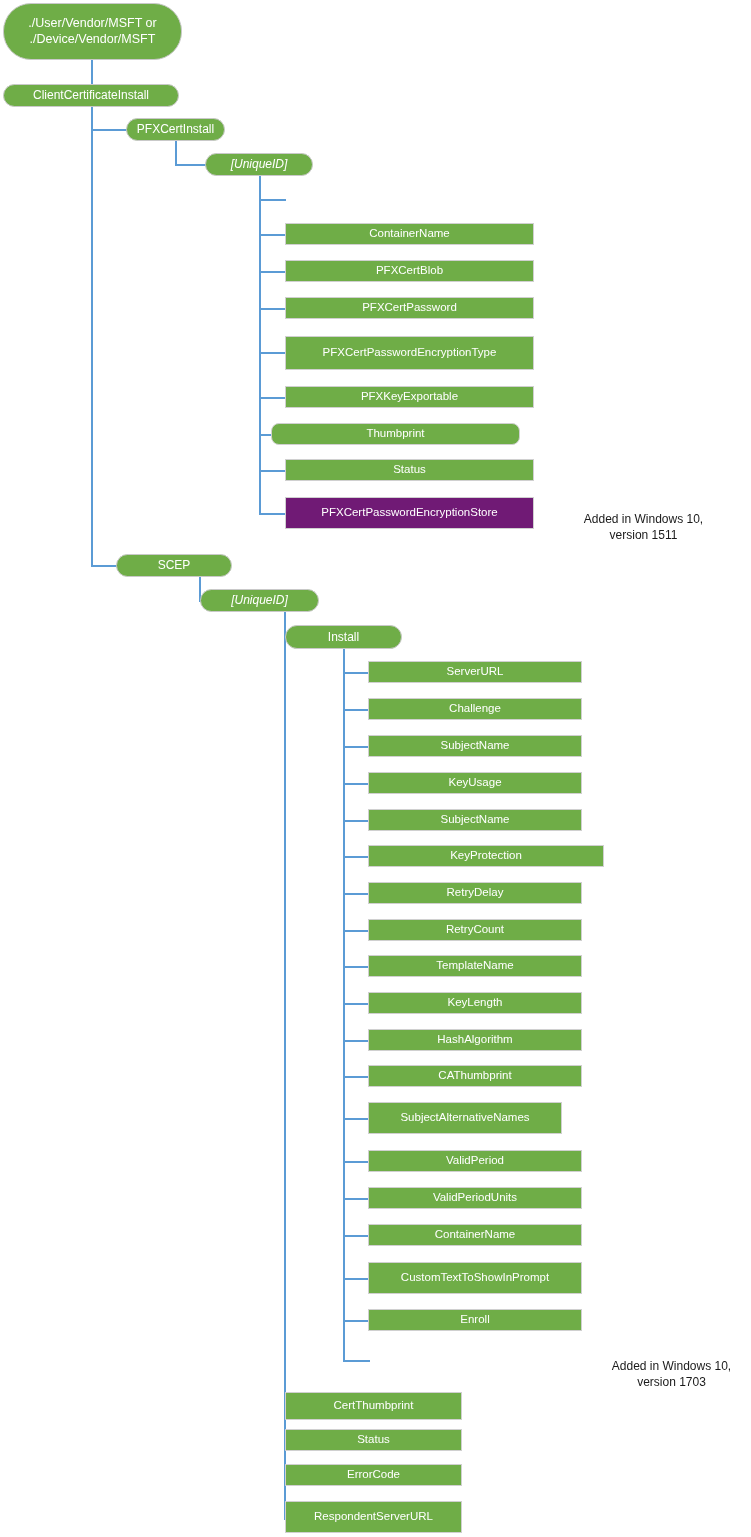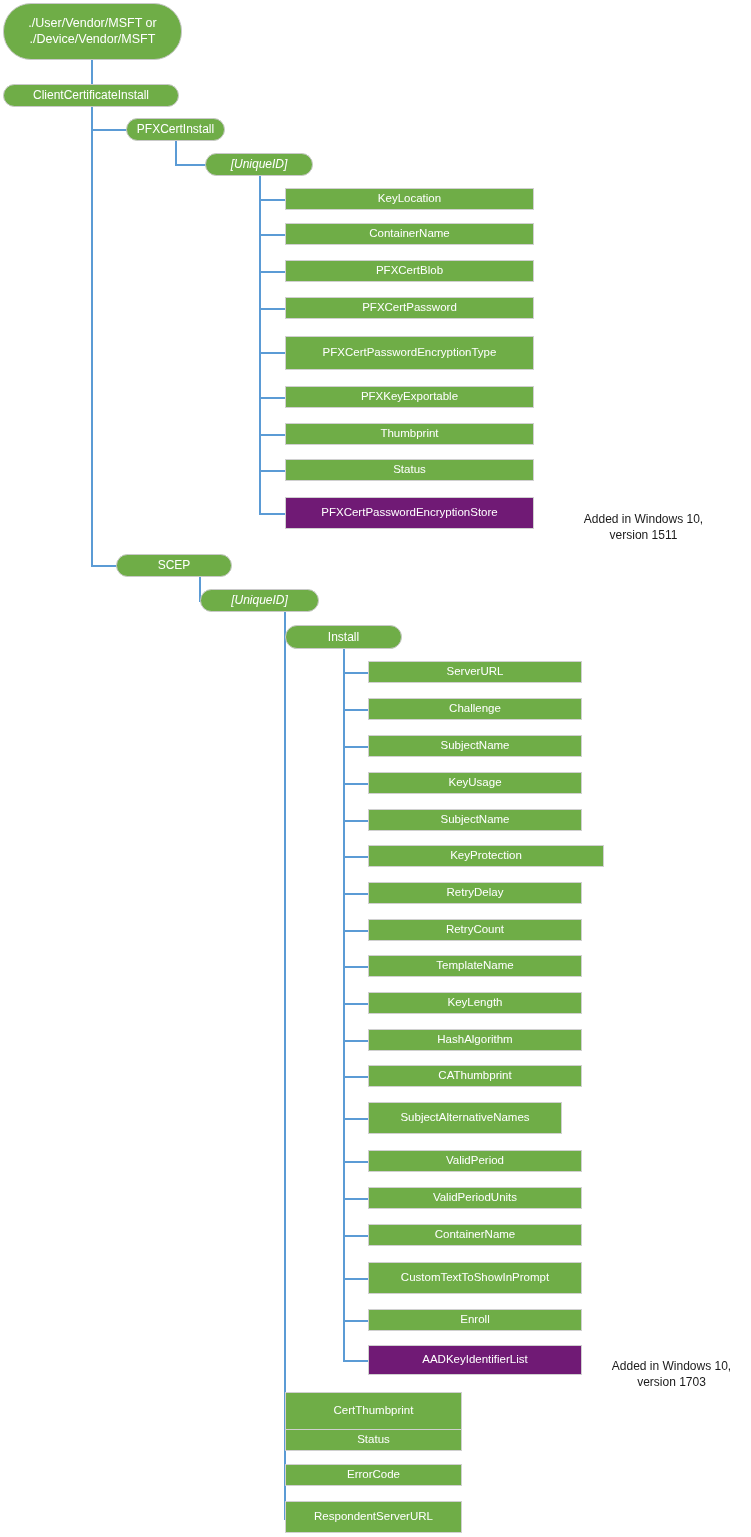--- a/index.html
+++ b/index.html
@@ -153,39 +153,36 @@
   </div>
 
   <div class="node-pill italic" style="left:200px; top:589px; width:119px; height:23px;">
     <span>[UniqueID]</span>
   </div>
 
   <div class="node-pill" style="left:285px; top:625px; width:117px; height:24px;">
     <span>Install</span>
   </div>
 
-  <div class="node-rect" style="left:285px; top:188px; width:249px; height:22px;">
-    <span>KeyLocation</span>
-  </div>
   <div class="node-rect" style="left:285px; top:223px; width:249px; height:22px;">
     <span>ContainerName</span>
   </div>
   <div class="node-rect" style="left:285px; top:260px; width:249px; height:22px;">
     <span>PFXCertBlob</span>
   </div>
   <div class="node-rect" style="left:285px; top:297px; width:249px; height:22px;">
     <span>PFXCertPassword</span>
   </div>
   <div class="node-rect" style="left:285px; top:336px; width:249px; height:34px;">
     <span>PFXCertPasswordEncryptionType</span>
   </div>
   <div class="node-rect" style="left:285px; top:386px; width:249px; height:22px;">
     <span>PFXKeyExportable</span>
   </div>
-  <div class="node-rect" style="left:285px; top:423px; width:249px; height:22px;">
+  <div class="node-rect" style="left:271px; top:423px; width:249px; height:22px;border-radius:8px;">
     <span>Thumbprint</span>
   </div>
   <div class="node-rect" style="left:285px; top:459px; width:249px; height:22px;">
     <span>Status</span>
   </div>
   <div class="node-rect blue" style="left:285px; top:497px; width:249px; height:32px;">
     <span>PFXCertPasswordEncryptionStore</span>
   </div>
 
   <div class="annotation" style="left:546px; top:495px; width:195px;">
@@ -240,30 +237,27 @@
   </div>
   <div class="node-rect" style="left:368px; top:1224px; width:214px; height:22px;">
     <span>ContainerName</span>
   </div>
   <div class="node-rect" style="left:368px; top:1262px; width:214px; height:32px;align-items:center;">
     <span>CustomTextToShowInPrompt</span>
   </div>
   <div class="node-rect" style="left:368px; top:1309px; width:214px; height:22px;">
     <span>Enroll</span>
   </div>
-  <div class="node-rect blue" style="left:368px; top:1345px; width:214px; height:30px;">
-    <span>AADKeyIdentifierList</span>
-  </div>
 
   <div class="annotation" style="left:594px; top:1342px; width:155px;">
     <span style="white-space:pre-line;">Added in Windows 10,
 version 1703</span>
   </div>
 
-  <div class="node-rect" style="left:285px; top:1392px; width:177px; height:38px;">
+  <div class="node-rect" style="left:285px; top:1392px; width:177px; height:28px;">
     <span>CertThumbprint</span>
   </div>
   <div class="node-rect" style="left:285px; top:1429px; width:177px; height:22px;">
     <span>Status</span>
   </div>
   <div class="node-rect" style="left:285px; top:1464px; width:177px; height:22px;">
     <span>ErrorCode</span>
   </div>
   <div class="node-rect" style="left:285px; top:1501px; width:177px; height:32px;align-items:center;">
     <span>RespondentServerURL</span>

